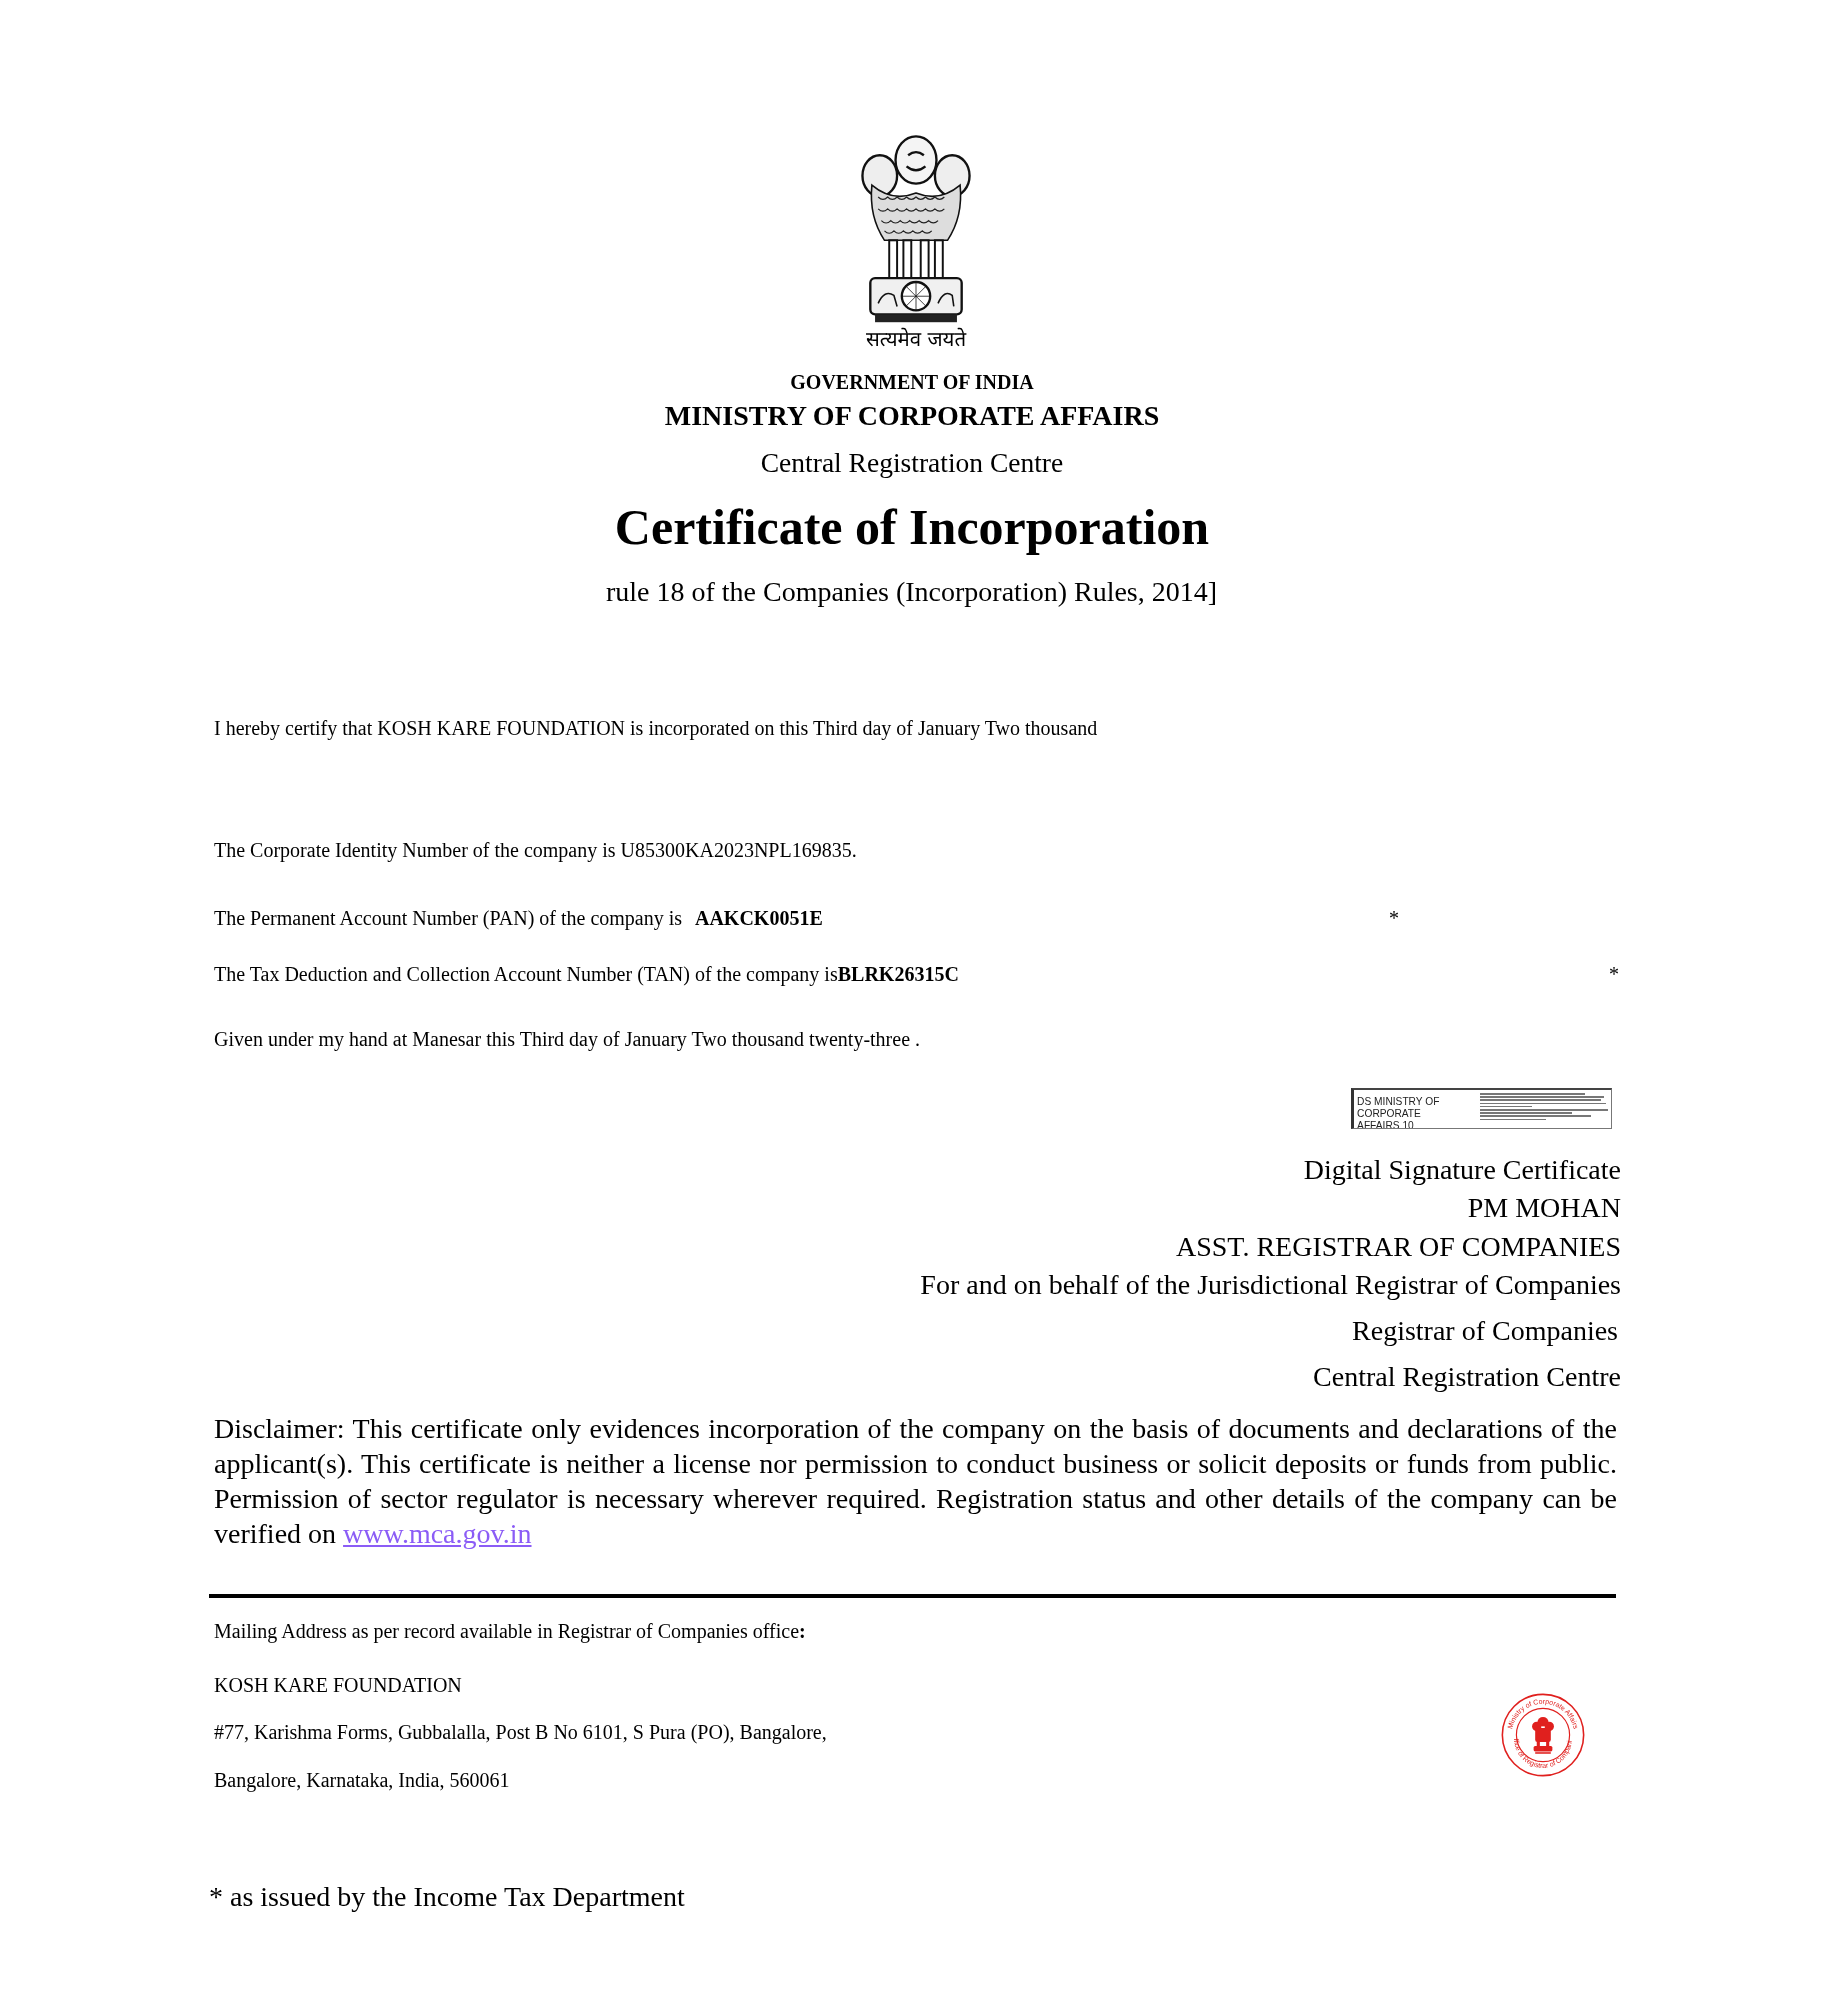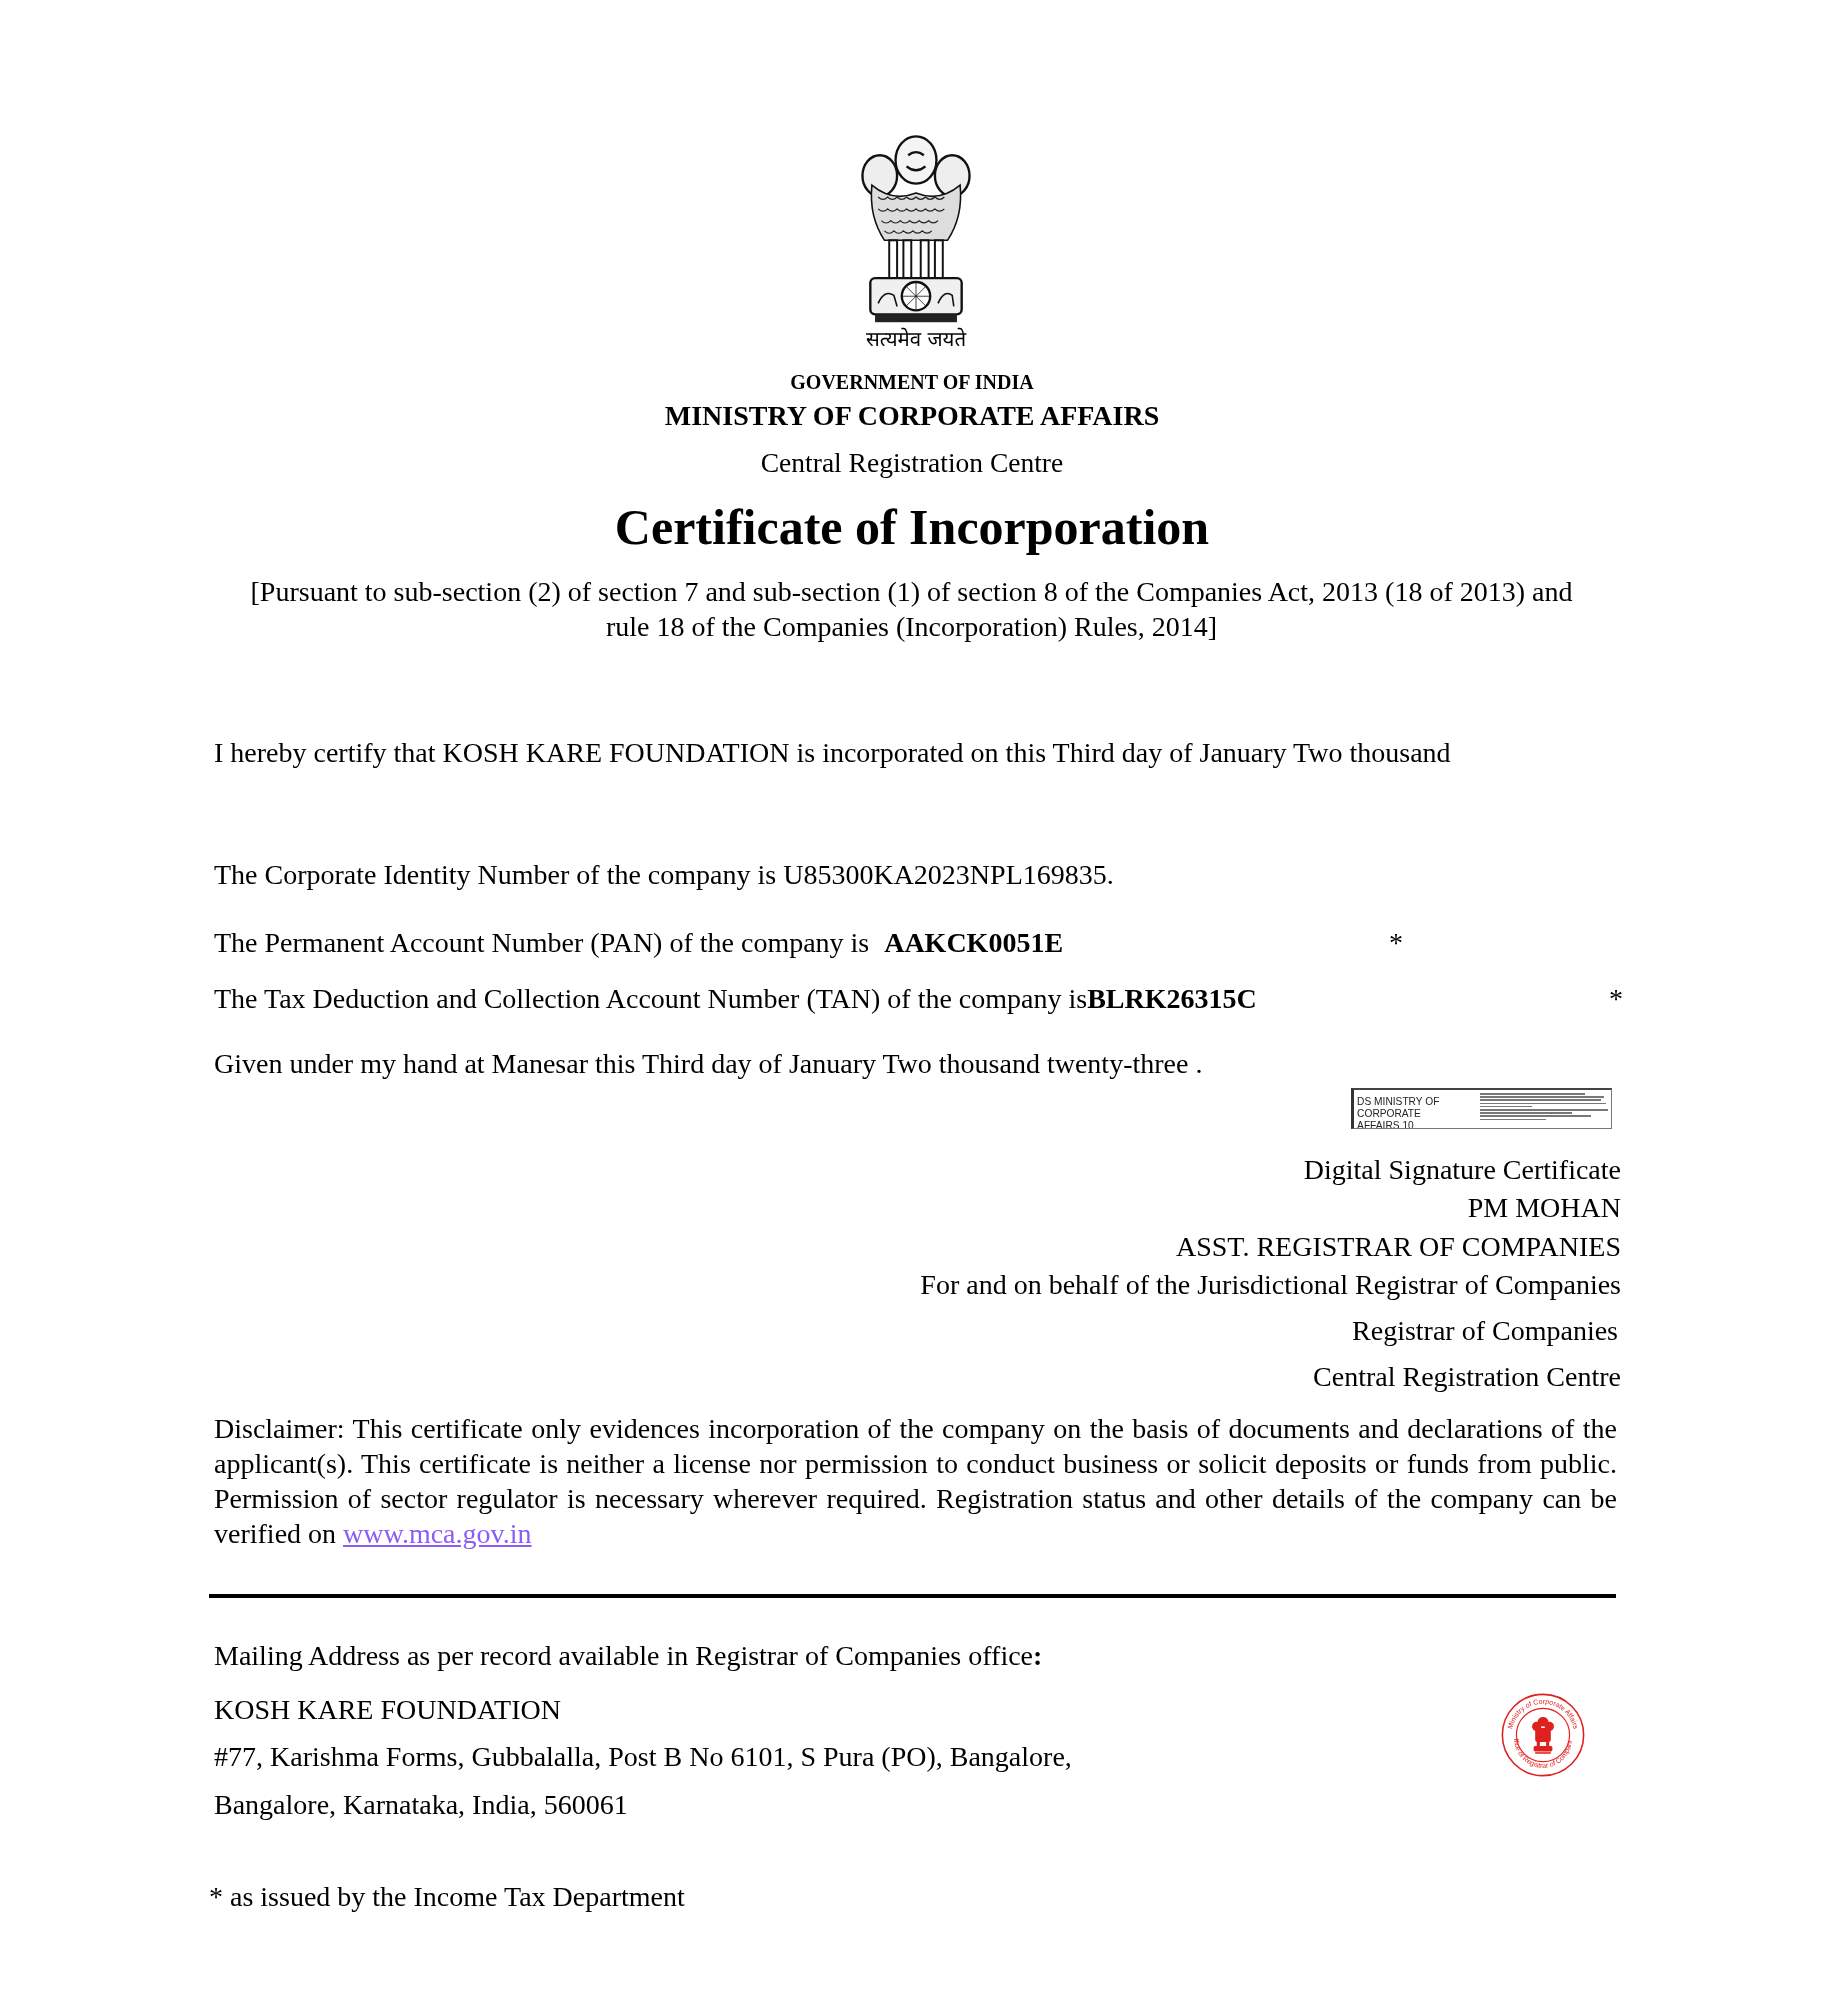--- a/index.html
+++ b/index.html
@@ -2,21 +2,21 @@
 <html style="font-size:12.6px"><head>
   <meta charset="utf-8">
   <style>
     html, body { margin: 0; padding: 0; background: #ffffff; }
     body {
       width: 1824px; height: 2013px; position: relative; overflow: hidden;
       font-family: "Liberation Serif", "DejaVu Serif", serif; color: #000;
     }
     .abs { position: absolute; }
     .center { left: 0; width: 1824px; text-align: center; }
-    .t36 { font-size: 28px; line-height: 35px; margin-top: 24px; }
+    .t36 { font-size: 20px; line-height: 35px; }
     .bold { font-weight: bold; }
 
     #emblem { left: 853px; top: 130px; width: 126px; height: 197px; }
     #emblem-motto { left: 853px; top: 324px; width: 126px; text-align: center; font-size: 20.4px; font-family: "DejaVu Sans", sans-serif; }
 
     #gov-title { top: 366px; font-size: 20px; font-weight: bold; line-height: 33px; }
     #ministry-title { top: 399px; font-size: 28px; font-weight: bold; line-height: 33px; }
     #crc-title { top: 447px; font-size: 27.5px; }
     #cert-title { top: 497px; font-size: 50px; font-weight: bold; line-height: 60px; }
     #pursuant { top: 574px; left: 212px; width: 1399px; text-align: center; font-size: 28px; line-height: 35px; }
@@ -106,21 +106,20 @@
     <rect x="28" y="234" width="104" height="10" fill="#222"></rect>
   </svg>
 </div>
 <div id="emblem-motto" class="abs">सत्यमेव जयते</div>
 
 <div id="gov-title" class="abs center">GOVERNMENT OF INDIA</div>
 <div id="ministry-title" class="abs center">MINISTRY OF CORPORATE AFFAIRS</div>
 <div id="crc-title" class="abs center">Central Registration Centre</div>
 <div id="cert-title" class="abs center">Certificate of Incorporation</div>
 <div id="pursuant" class="abs">
-  <div>[Pursuant to sub-section (2) of section 7 and sub-section (1) of section 8 of the Companies Act, 2013 (18 of 2013) and</div>
   <div>rule 18 of the Companies (Incorporation) Rules, 2014]</div>
 </div>
 
 <div id="certify" class="abs para t36">
   <div>I hereby certify that KOSH KARE FOUNDATION is incorporated on this Third day of January Two thousand</div>
 </div>
 
 <div id="cin" class="abs para t36">
   <span>The Corporate Identity Number of the company is </span><span>U85300KA2023NPL169835.</span>
 </div>

